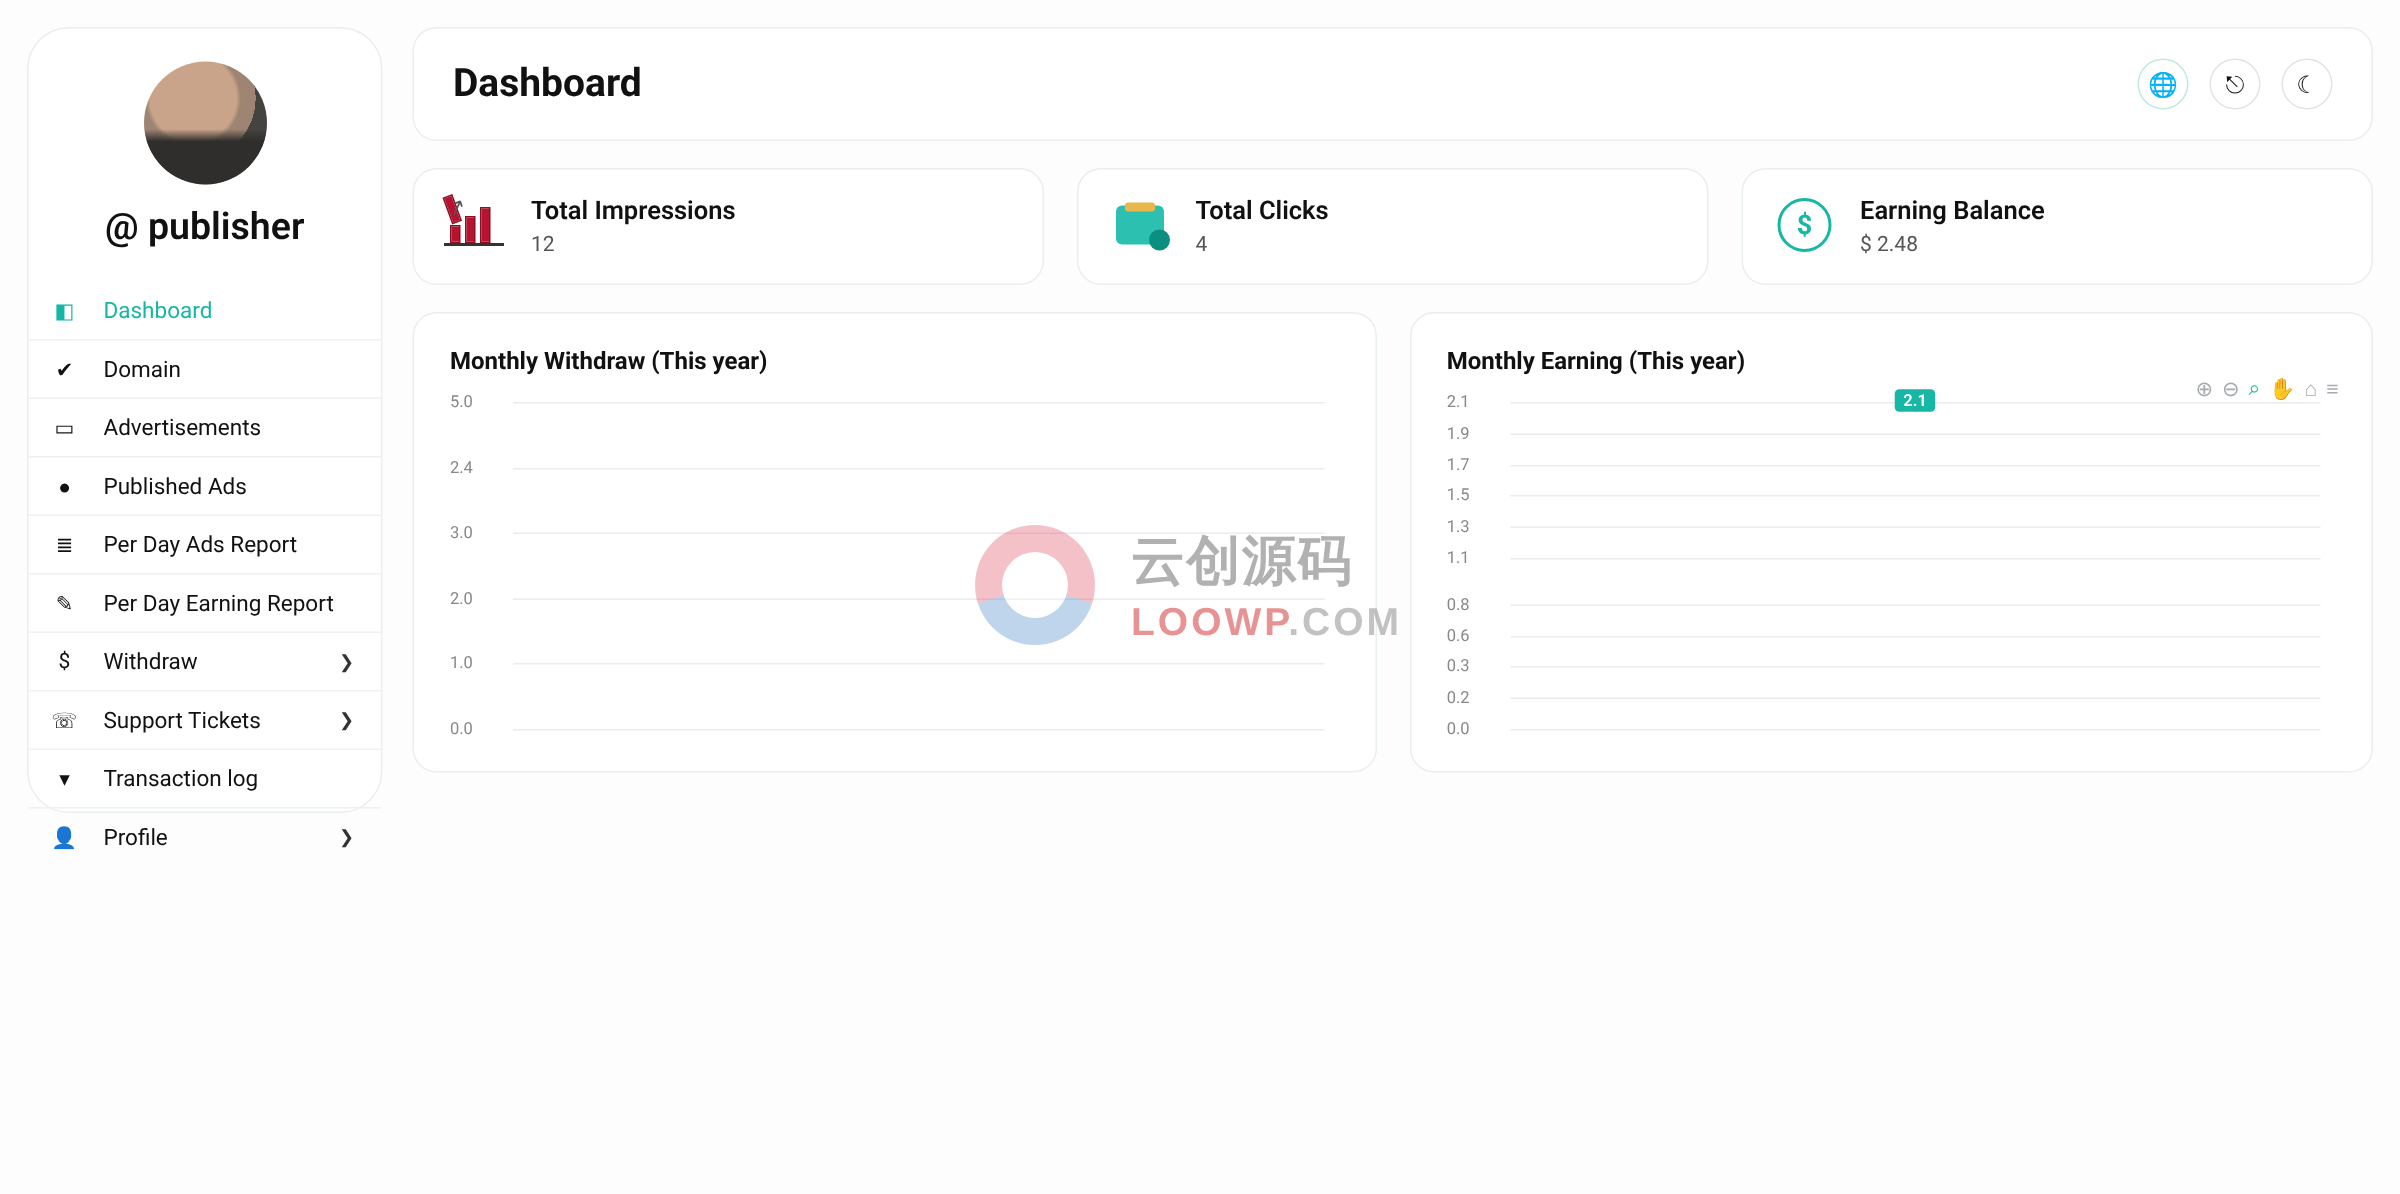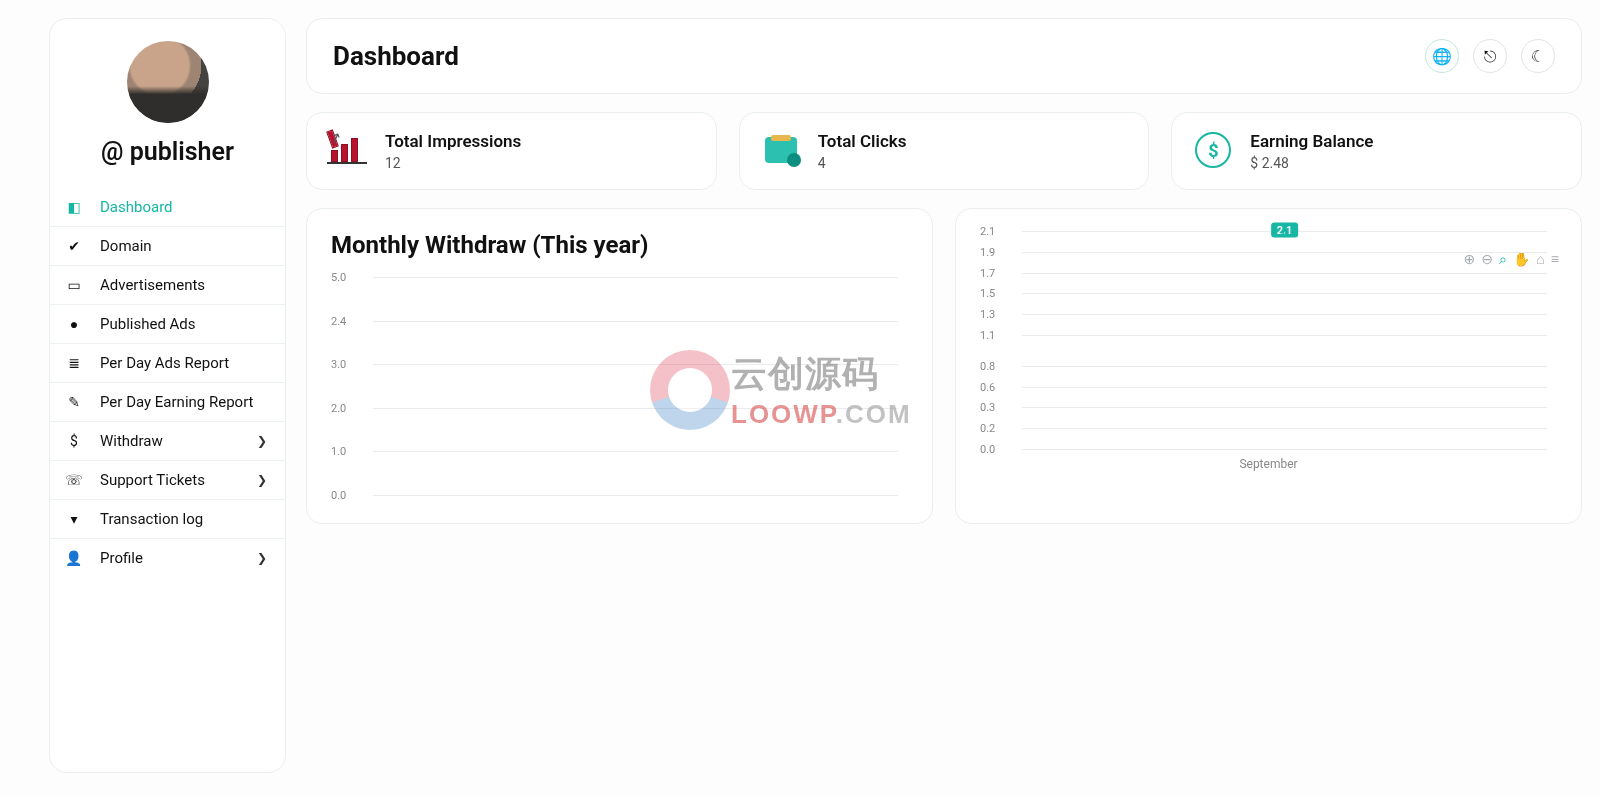--- a/index.html
+++ b/index.html
@@ -3,22 +3,22 @@
 <meta charset="utf-8">
 <style>
   * { box-sizing: border-box; margin: 0; padding: 0; }
   html, body { font-family: -apple-system, "Segoe UI", Roboto, "Helvetica Neue", Arial, sans-serif; background: #fdfdfd; color: #111; }
   body { width: 1600px; min-height: 796px; }
 
   
   .app { display: flex; padding: 18px; gap: 20px; }
   .sidebar {
     width: 237px; flex-shrink: 0; background: #fff;
-    border: 1px solid #e9eef0; border-radius: 18px;
-    padding: 16px 0 80px; height: 755px; margin-left: 31px;
+    border: 1px solid #e9eef0; border-radius: 28px;
+    padding: 16px 0 80px; height: 524px;
   }
   .main { flex: 1; display: flex; flex-direction: column; gap: 18px; }
 
   
   .avatar-wrap { display: flex; flex-direction: column; align-items: center; padding-top: 6px; }
   .avatar {
     width: 82px; height: 82px; border-radius: 50%;
     background: radial-gradient(circle at 40% 30%, #c9a48a 0 38%, #9e8472 42% 55%, #454340 55% 100%);
     position: relative; overflow: hidden;
   }
@@ -76,21 +76,21 @@
   .clicks-icon::before{content:"";position:absolute;left:6px;top:-2px;width:20px;height:6px;background:#e7b64c;border-radius:2px;}
   .clicks-icon::after{content:"";position:absolute;right:-4px;bottom:-4px;width:14px;height:14px;background:#0c8f80;border-radius:50%;}
   .dollar-circle{width:36px;height:36px;border:2px solid #18b6a5;border-radius:50%;display:flex;align-items:center;justify-content:center;color:#18b6a5;font-weight:700;font-size:18px;}
 
   
   .charts { display: flex; gap: 22px; }
   .chart-card {
     background: #fff; border: 1px solid #e9eef0; border-radius: 16px;
     padding: 22px 24px 28px; flex:1; position: relative;
   }
-  .chart-card h3 { font-size: 24px; font-weight: 700; margin-bottom: 18px; }
+  .chart-card h3 { font-size: 16px; font-weight: 700; margin-bottom: 18px; }
   .toolbar { position:absolute; top:42px; right:22px; display:flex; gap:6px; color:#a7abb0; font-size:14px;}
   .toolbar .tb { cursor:pointer; }
   .toolbar .tb.active { color:#18b6a5; }
 
   .plot { position: relative; height: 218px; margin-left: 42px; margin-right: 10px; }
   .y-axis { position:absolute; left:-42px; top:0; bottom:0; width:38px; }
   .y-tick { position:absolute; right:0; transform: translateY(-50%); font-size:11px; color:#888; text-align:left; width:38px; padding-right:4px;}
   .gridline { position:absolute; left:0; right:0; height:1px; background:#e9ebec; }
   .marker {
     position:absolute; transform: translate(-50%,-50%);
@@ -99,21 +99,21 @@
   }
   .marker::after{
     content:""; position:absolute; left:50%; bottom:-4px; transform:translateX(-50%);
     border:4px solid transparent; border-top-color:#18b6a5;
   }
   .x-cat { text-align:center; font-size:12px; color:#888; margin-top:8px;}
 
   
   .watermark {
     position: fixed; left: 650px; top: 350px; pointer-events:none;
-    display:flex; align-items:center; gap:1px; opacity:.6;
+    display:flex; align-items:center; gap:24px; opacity:.6;
     font-family: Arial, sans-serif;
   }
   .wm-logo {
     width:80px; height:80px; border-radius:50%;
     background: conic-gradient(#e24459 0 30%, #3b82c6 30% 70%, #e24459 70% 100%);
     opacity:.55; position:relative;
   }
   .wm-logo::after{content:"";position:absolute;inset:18px;border-radius:50%;background:#fff;}
   .wm-text { display:flex; flex-direction:column; }
   .wm-cn { font-size:36px; font-weight:700; color:#7d7d7d; letter-spacing:1px;}
@@ -244,20 +244,21 @@
         <div class="gridline" style="top: 100%;"></div>
             <div class="gridline" style="top: 80%;"></div>
             <div class="gridline" style="top: 60%;"></div>
             <div class="gridline" style="top: 40%;"></div>
             <div class="gridline" style="top: 20%;"></div>
             <div class="gridline" style="top: 0%;"></div>
           </div>
       </div>
 
       <div class="chart-card">
+        <h3>Monthly Earning (This year)</h3>
         <div class="toolbar">
           <span class="tb">⊕</span>
           <span class="tb">⊖</span>
           <span class="tb active">⌕</span>
           <span class="tb">✋</span>
           <span class="tb">⌂</span>
           <span class="tb">≡</span>
         </div>
         <div class="plot" id="plot-earning">
           <div class="y-axis" id="yaxis-earning">
@@ -279,21 +280,20 @@
             <div class="gridline" style="top: 71.4286%;"></div>
             <div class="gridline" style="top: 61.9048%;"></div>
             <div class="gridline" style="top: 47.619%;"></div>
             <div class="gridline" style="top: 38.0952%;"></div>
             <div class="gridline" style="top: 28.5714%;"></div>
             <div class="gridline" style="top: 19.0476%;"></div>
             <div class="gridline" style="top: 9.52381%;"></div>
             <div class="gridline" style="top: 0%;"></div>
             <div class="marker" style="left: 50%; top: calc(0% - 1px);">2.1</div>
           </div>
-        <div class="x-cat" id="xaxis-earning">September</div>
       </div>
     </div>
   </section>
 </div>
 
 <div class="watermark">
   <div class="wm-logo"></div>
   <div class="wm-text">
     <span class="wm-cn">云创源码</span>
     <span class="wm-en">

